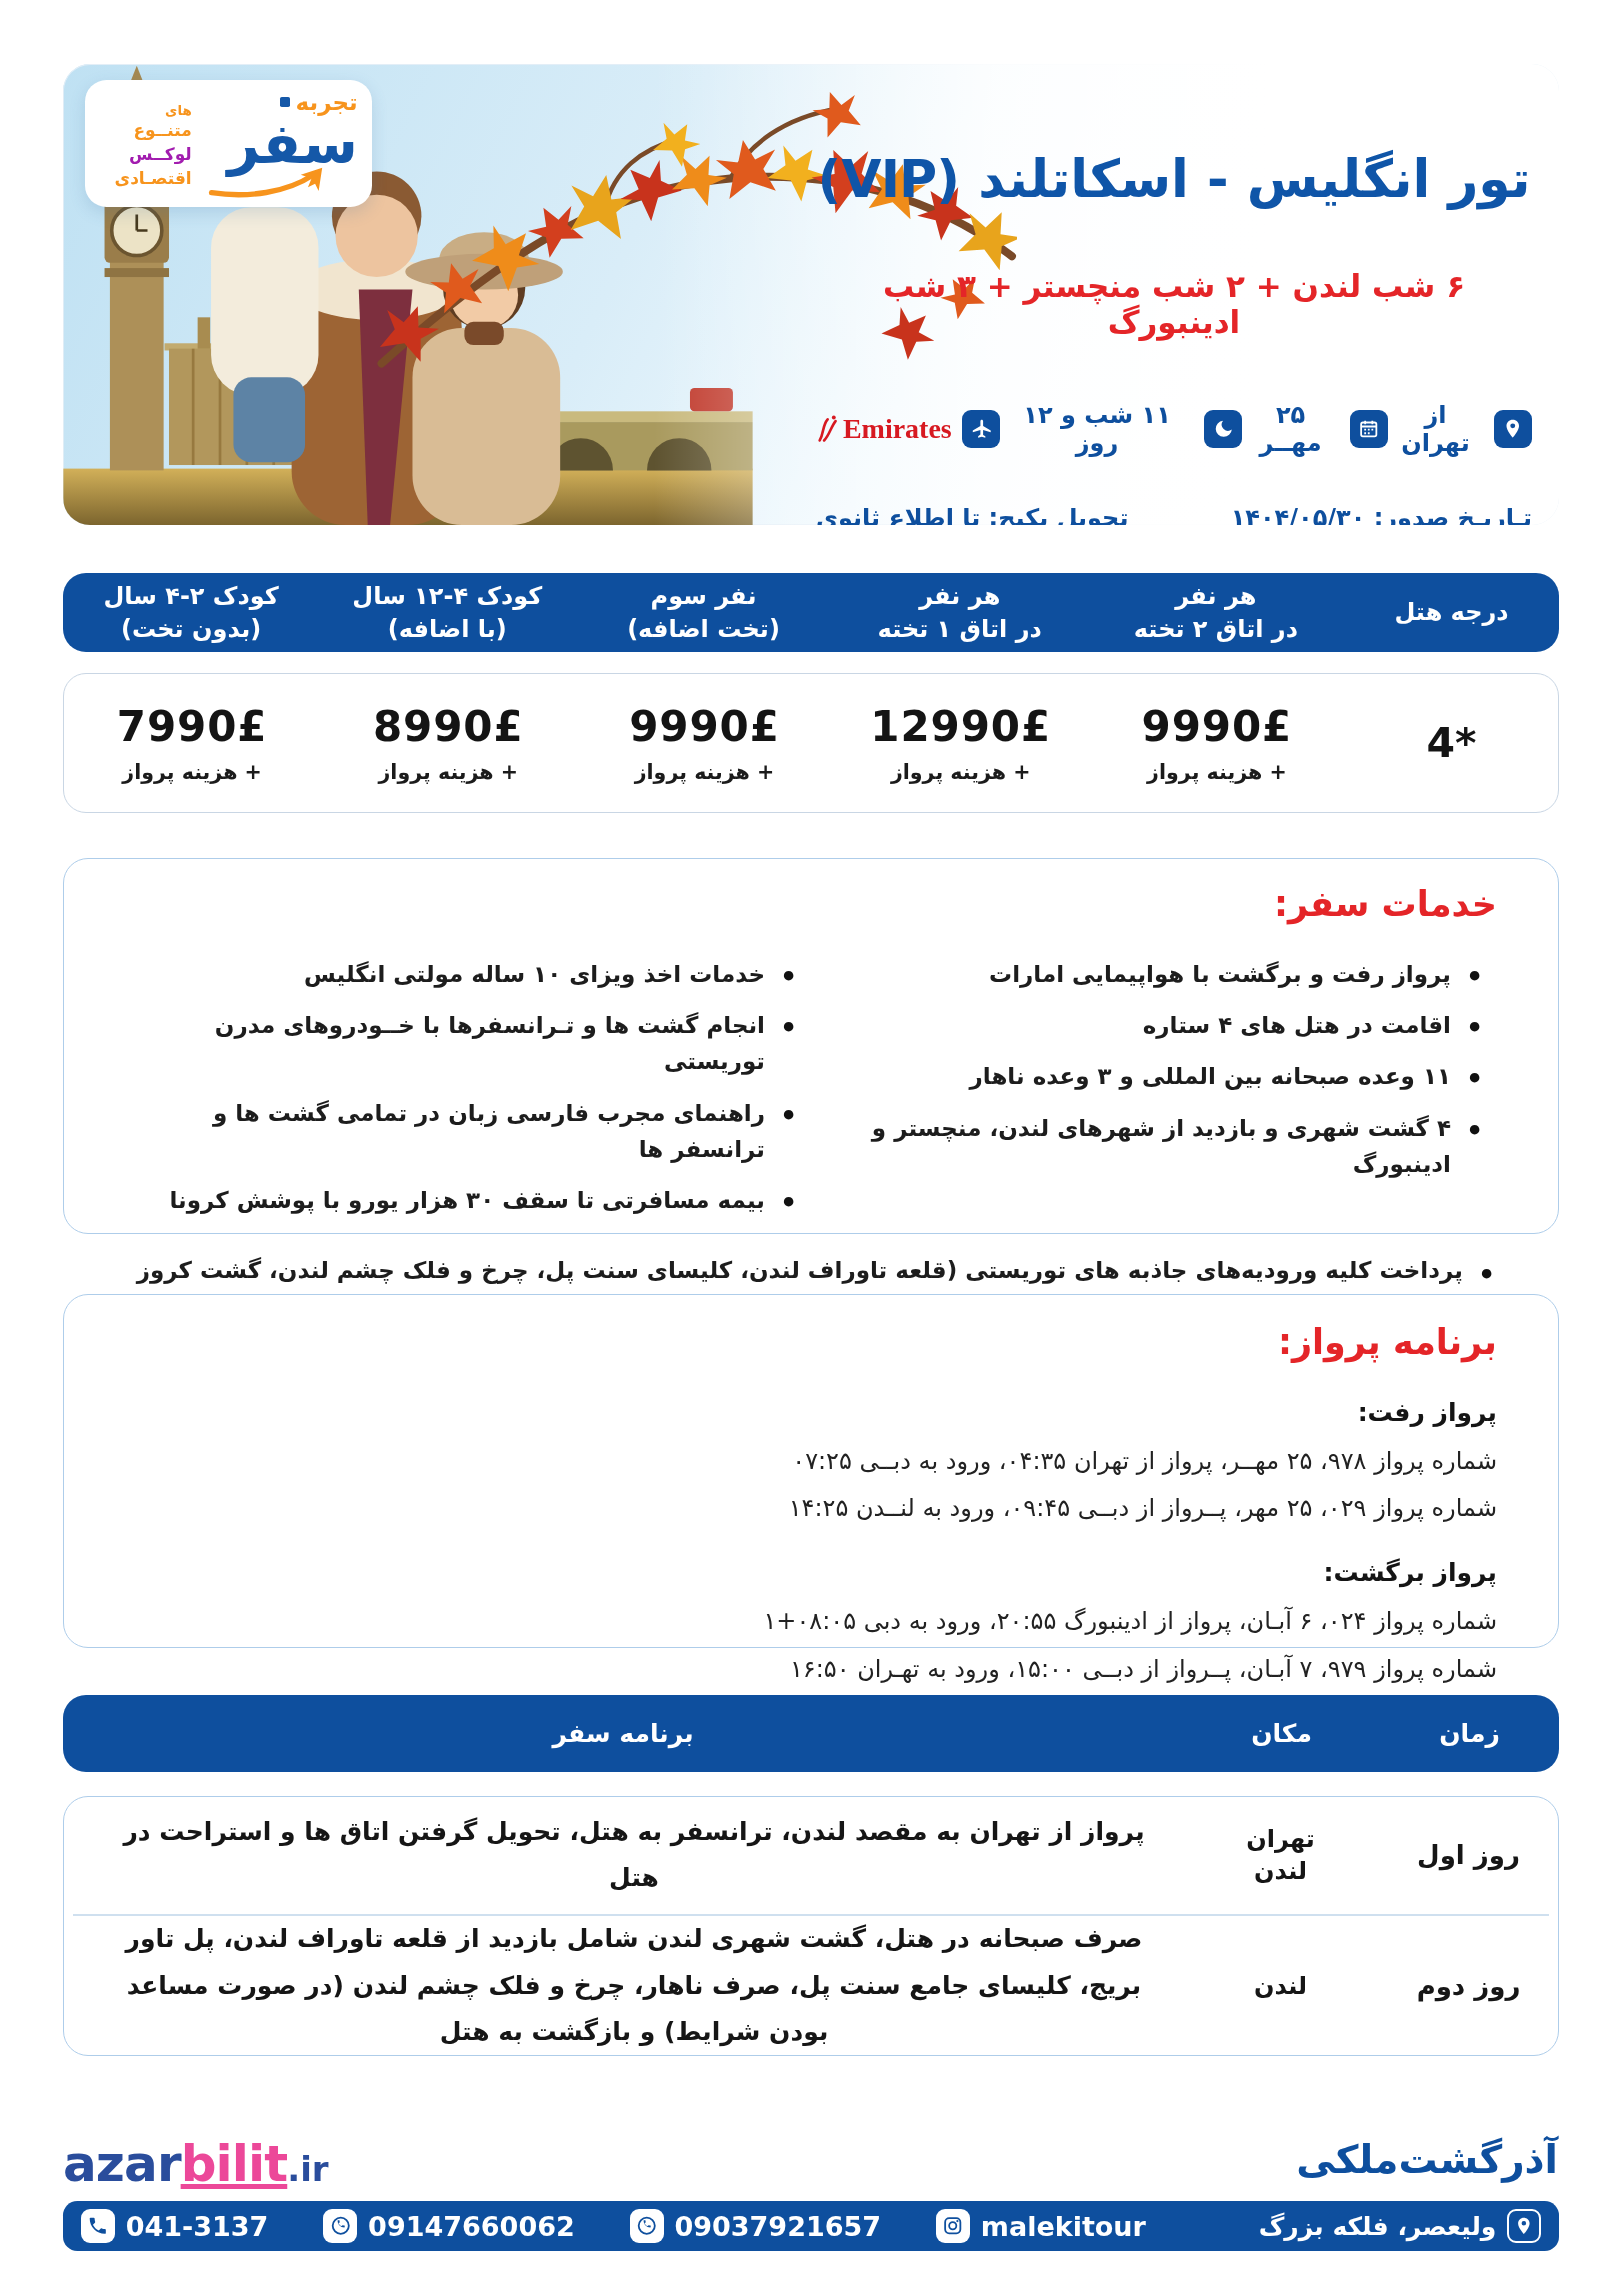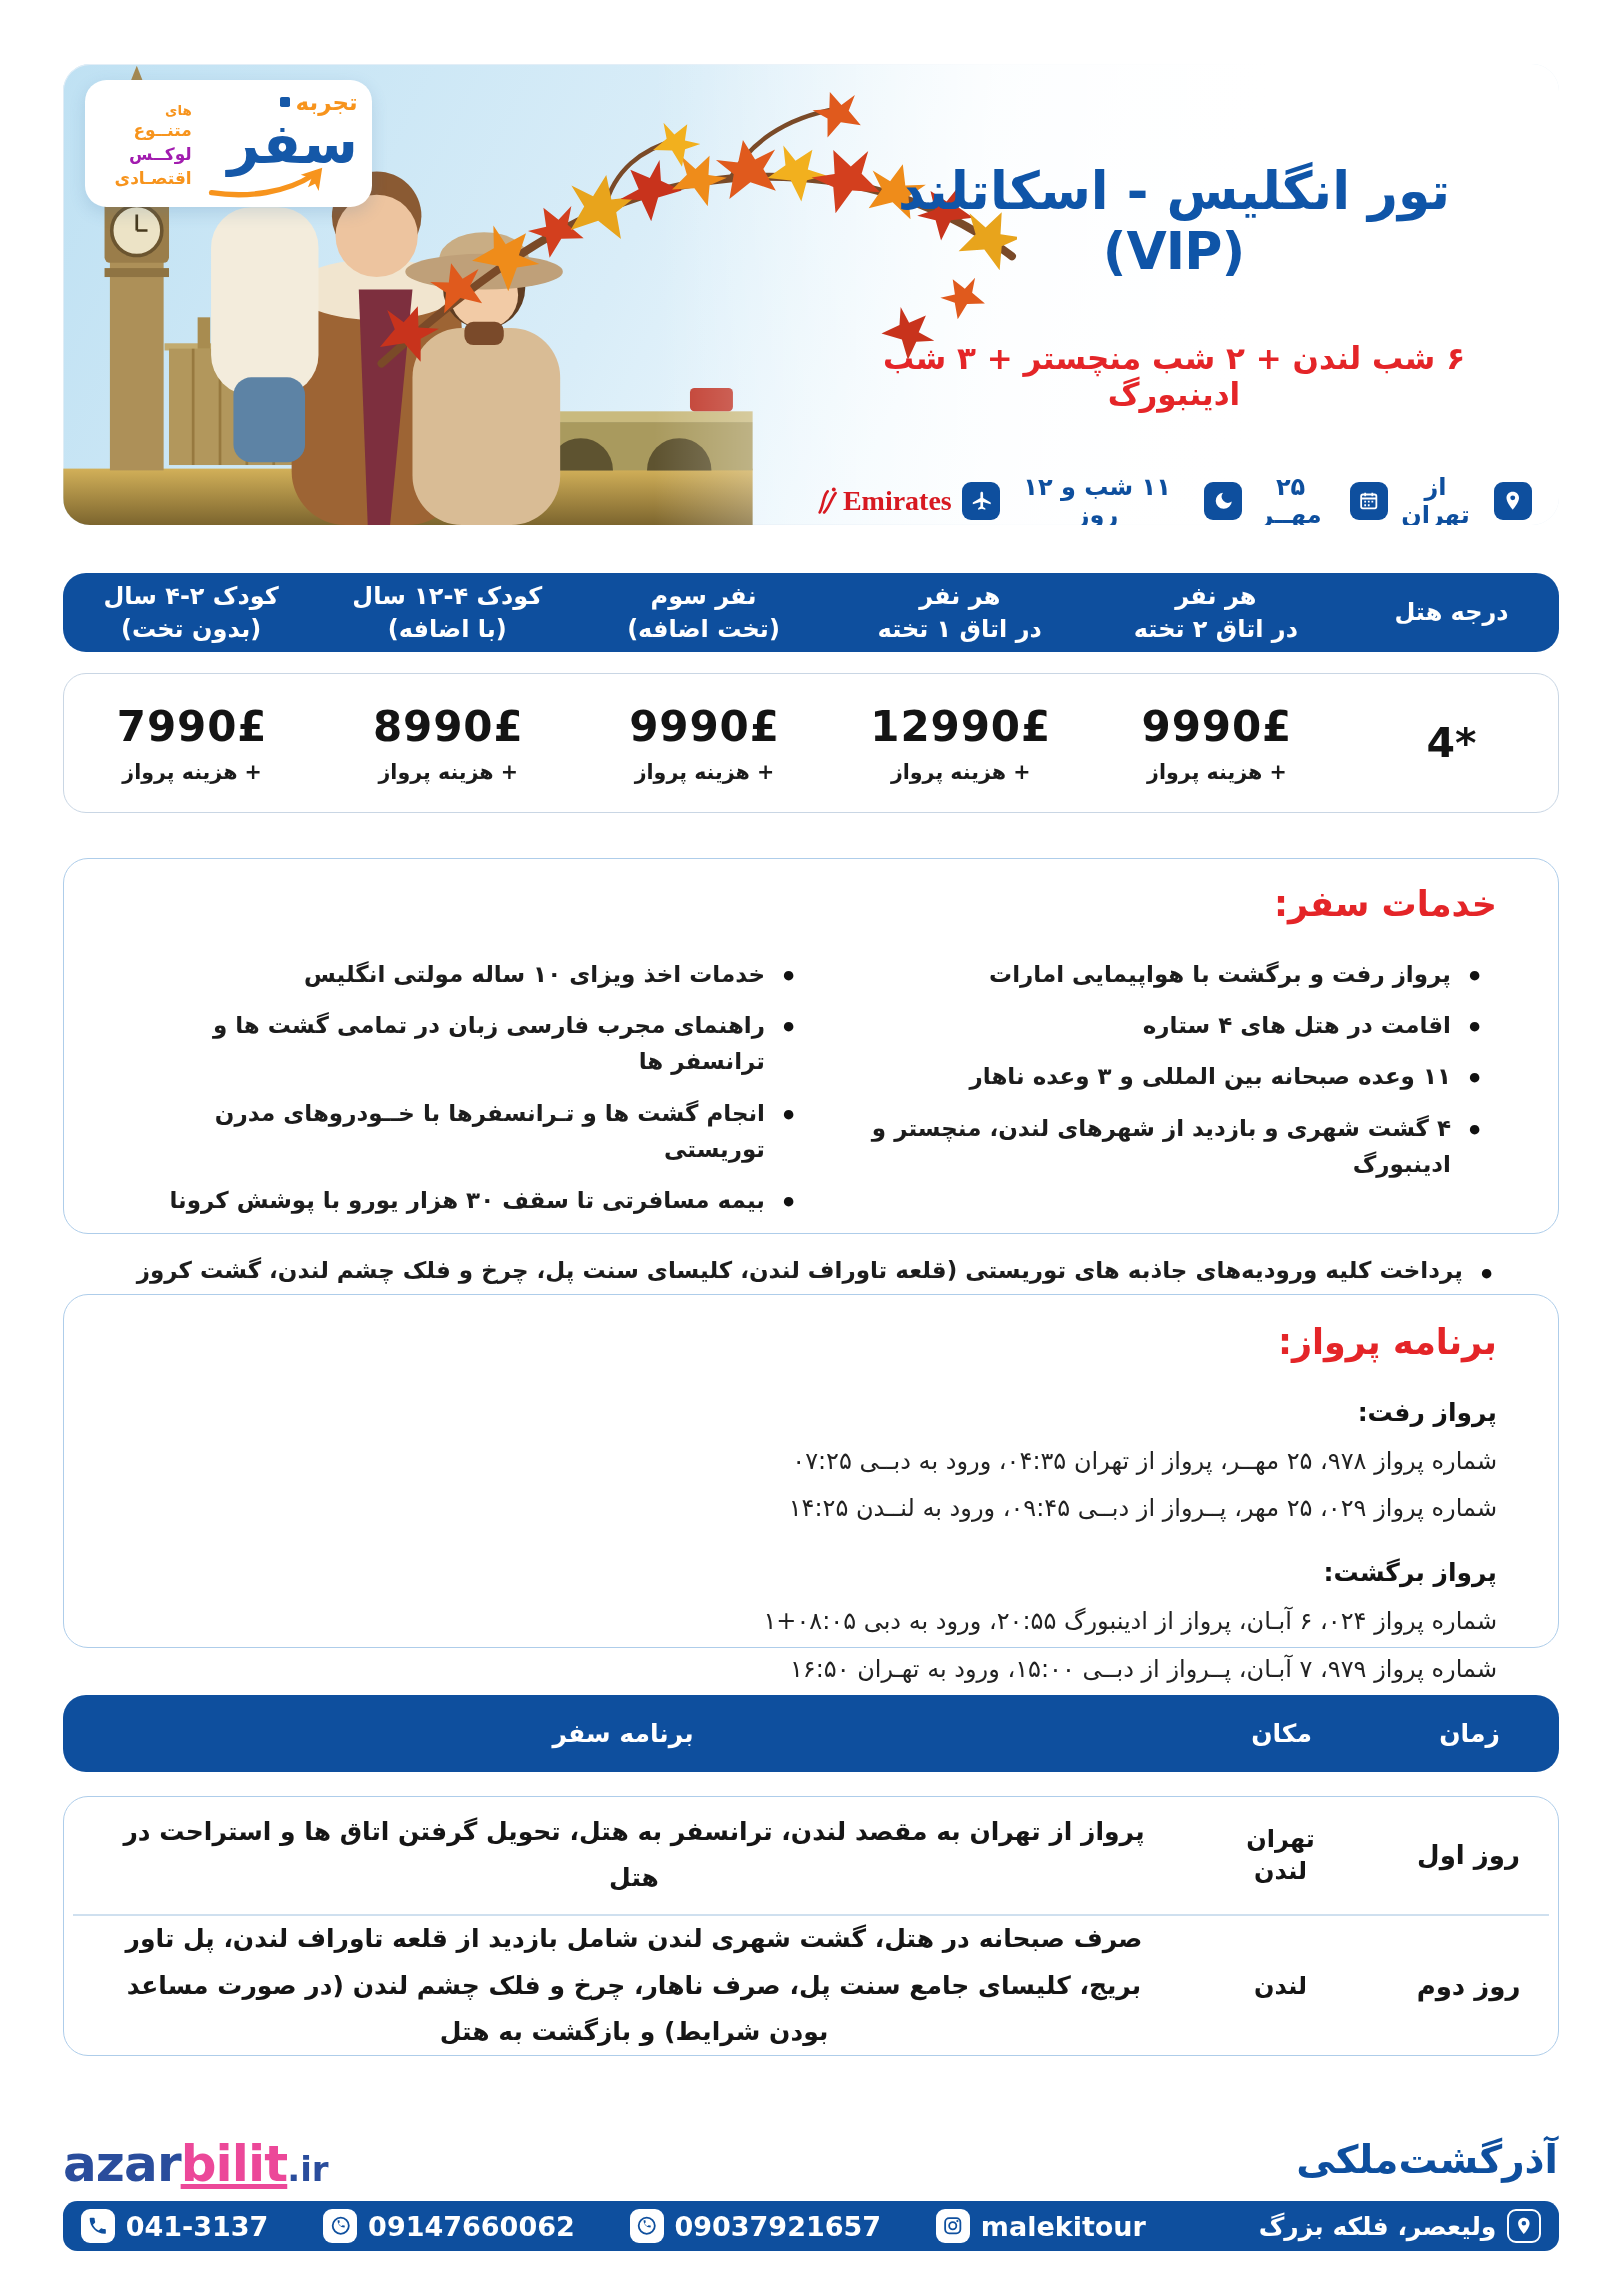--- a/index.html
+++ b/index.html
@@ -27,21 +27,21 @@
   .b-top span{color:#f7941d;font-weight:bold;font-size:23px;}
   .bdot{width:9.9px;height:9.9px;background:#1558a8;border-radius:1.8px;display:inline-block;}
   .b-main{color:#1558a8;font-weight:bold;font-size:56px;line-height:.95;margin-top:1.8px;}
   .b-plane{position:absolute;bottom:-1.8px;right:34px;}
   .badge-left{display:flex;flex-direction:column;align-items:flex-start;justify-content:center;gap:0.9px;padding-top:5.4px;}
   .b-s{font-size:13.4px;font-weight:bold;}
   .b-m{font-size:17px;font-weight:bold;line-height:1.35;}
   .o{color:#f7941d;} .bl{color:#a21caf;}
   
   .hero-text{position:absolute;right:27px;top:85px;width:716px;z-index:6;text-align:center;}
-  .h-title{margin:12px;color:#0f55a8;font-size:52px;font-weight:bold;letter-spacing:-0.9px;}
+  .h-title{margin:0;color:#0f55a8;font-size:52px;font-weight:bold;letter-spacing:-0.9px;}
   .h-sub{margin-top:59px;color:#e42528;font-size:31px;font-weight:bold;}
   .h-info{margin-top:61px;display:flex;direction:rtl;justify-content:space-between;align-items:center;}
   .info-item{display:flex;direction:rtl;align-items:center;gap:10.7px;color:#0e4f9e;font-weight:bold;font-size:24px;}
   .iic{width:38px;height:38px;border-radius:9px;background:#0e4f9e;display:flex;align-items:center;justify-content:center;flex:0 0 auto;}
   .em-logo{display:inline-flex;direction:ltr;align-items:center;gap:5.4px;}
   .em-t{color:#d71921;font-family:"Liberation Serif",serif;font-weight:bold;font-size:28px;}
   .h-meta{margin-top:47px;display:flex;direction:rtl;justify-content:space-between;color:#0e4f9e;font-weight:600;font-size:24px;}
   
   .tbl-head{position:absolute;left:63px;width:1496px;background:#0e4f9e;border-radius:23px;
     display:flex;direction:rtl;align-items:center;color:#fff;box-sizing:border-box;}
@@ -313,22 +313,22 @@
   <h2 class="sec-title">خدمات سفر:</h2>
   <div class="svc-cols">
     <ul class="svc-list">
       <li>پرواز رفت و برگشت با هواپیمایی امارات</li>
       <li>اقامت در هتل های ۴ ستاره</li>
       <li>۱۱ وعده صبحانه بین المللی و ۳ وعده ناهار</li>
       <li>۴ گشت شهری و بازدید از شهرهای لندن، منچستر و ادینبورگ</li>
     </ul>
     <ul class="svc-list">
       <li>خدمات اخذ ویزای ۱۰ ساله مولتی انگلیس</li>
+      <li>انجام گشت ها و تـرانسفرها با خــودروهای مدرن توریستی</li>
       <li>راهنمای مجرب فارسی زبان در تمامی گشت ها و ترانسفر ها</li>
-      <li>انجام گشت ها و تـرانسفرها با خــودروهای مدرن توریستی</li>
       <li>بیمه مسافرتی تا سقف ۳۰ هزار یورو با پوشش کرونا</li>
     </ul>
   </div>
   <ul class="svc-wide">
     <li>پرداخت کلیه ورودیه‌های جاذبه های توریستی (قلعه تاوراف لندن، کلیسای سنت پل، چرخ و فلک چشم لندن، گشت کروز رودخانه تیمز، کلیسای وست مینیستر)</li>
   </ul>
 </section>
 
 <section class="box flights">
   <h2 class="sec-title">برنامه پرواز:</h2>

